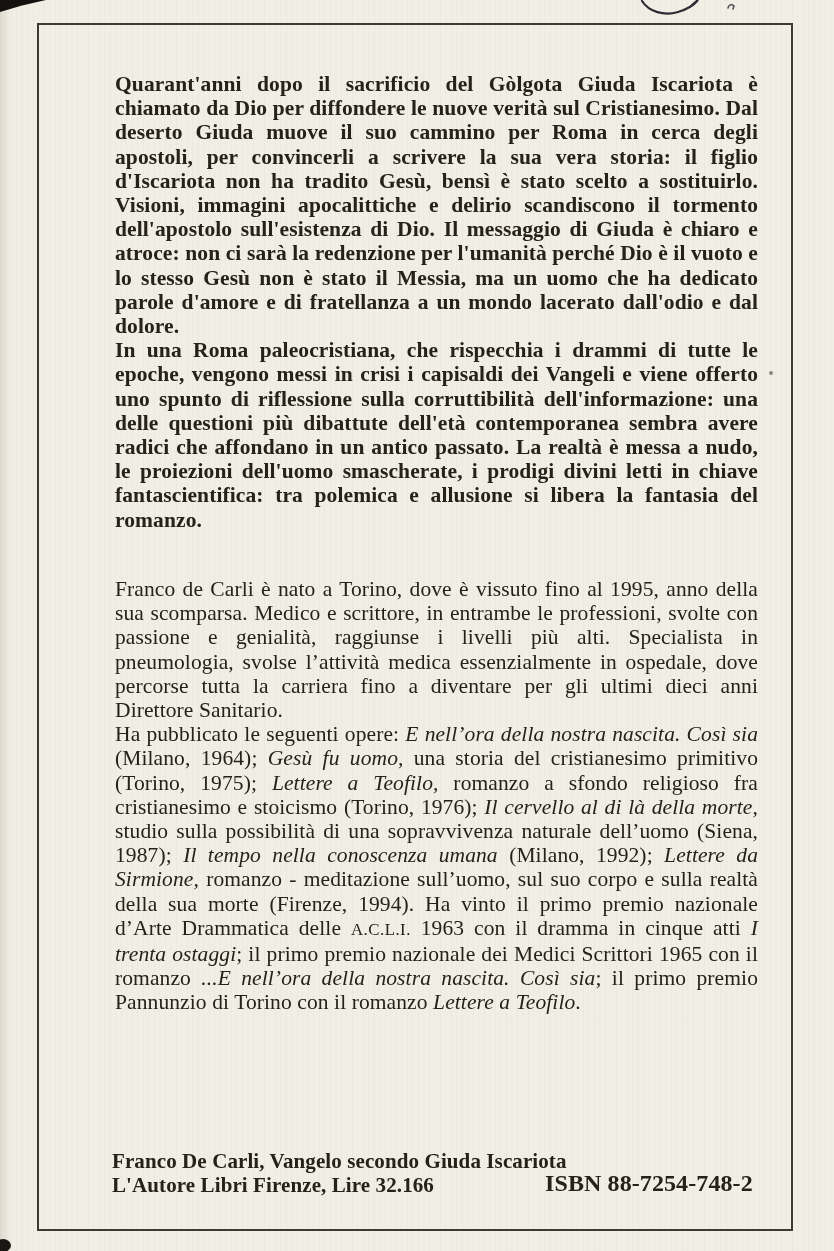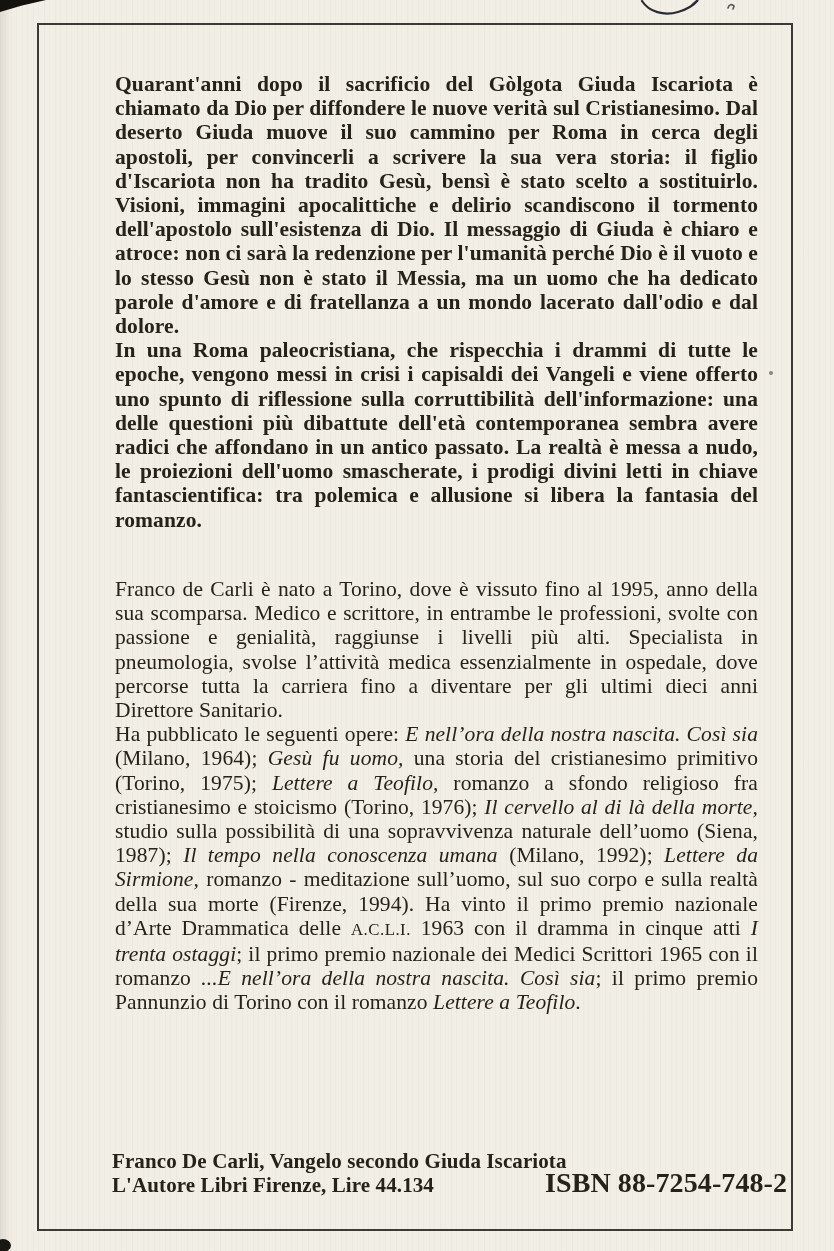--- a/index.html
+++ b/index.html
@@ -68,21 +68,21 @@
   .imprint {
     position: absolute;
     left: 112px; top: 1149px; width: 643px;
     font-size: 21px; line-height: 24px;
     font-weight: bold;
     letter-spacing: 0.1px;
   }
   .imprint-isbn {
     position: absolute;
     left: 433px; top: 22px;
-    font-size: 28px;
+    font-size: 24px;
     white-space: nowrap;
   }
 
   
   .artifact { position: absolute; }
   .wedge-topleft {
     left: 0; top: 0; width: 46px; height: 12px;
     background: #14120e;
     clip-path: polygon(0 0, 100% 0, 48% 45%, 0 100%);
   }
@@ -120,17 +120,17 @@
   </div>
 
   <div class="bio">
     <p>Franco de Carli è nato a Torino, dove è vissuto fino al 1995, anno della sua scomparsa. Medico e scrittore, in entrambe le professioni, svolte con passione e genialità, raggiunse i livelli più alti. Specialista in pneumologia, svolse l’attività medica essenzialmente in ospedale, dove percorse tutta la carriera fino a diventare per gli ultimi dieci anni Direttore Sanitario.</p>
     <p><span class="seg-r">Ha pubblicato le seguenti opere: </span><span class="seg-i">E nell’ora della nostra nascita. Così sia</span><span class="seg-r"> (Milano, 1964); </span><span class="seg-i">Gesù fu uomo,</span><span class="seg-r"> una storia del cristianesimo primitivo (Torino, 1975); </span><span class="seg-i">Lettere a Teofilo,</span><span class="seg-r"> romanzo a sfondo religioso fra cristianesimo e stoicismo (Torino, 1976); </span><span class="seg-i">Il cervello al di là della morte,</span><span class="seg-r"> studio sulla possibilità di una sopravvivenza naturale dell’uomo (Siena, 1987); </span><span class="seg-i">Il tempo nella conoscenza umana</span><span class="seg-r"> (Milano, 1992); </span><span class="seg-i">Lettere da Sirmione,</span><span class="seg-r"> romanzo - meditazione sull’uomo, sul suo corpo e sulla realtà della sua morte (Firenze, 1994). Ha vinto il primo premio nazionale d’Arte Drammatica delle </span><span class="seg-sc">A.C.L.I.</span><span class="seg-r"> 1963 con il dramma in cinque atti </span><span class="seg-i">I trenta ostaggi</span><span class="seg-r">; il primo premio nazionale dei Medici Scrittori 1965 con il romanzo </span><span class="seg-i">...E nell’ora della nostra nascita. Così sia</span><span class="seg-r">; il primo premio Pannunzio di Torino con il romanzo </span><span class="seg-i">Lettere a Teofilo</span><span class="seg-r">.</span></p>
   </div>
 
 
   <div class="imprint">
     <div>Franco De Carli, Vangelo secondo Giuda Iscariota</div>
-    <div>L'Autore Libri Firenze, Lire 44.134</div>
+    <div>L'Autore Libri Firenze, Lire 32.166</div>
     <div class="imprint-isbn">ISBN 88-7254-748-2</div>
   </div>
 
 </div>
 
 </body></html>

